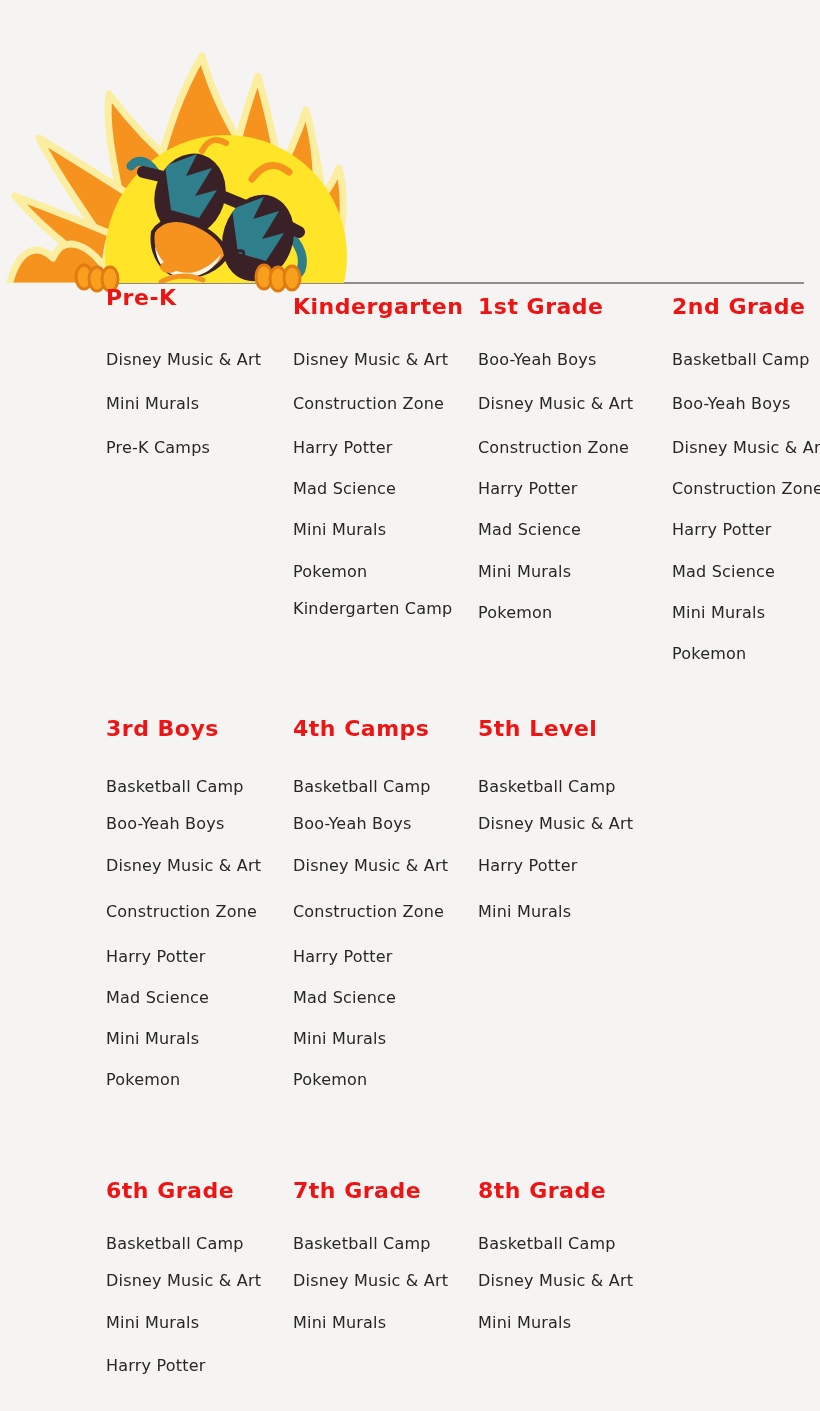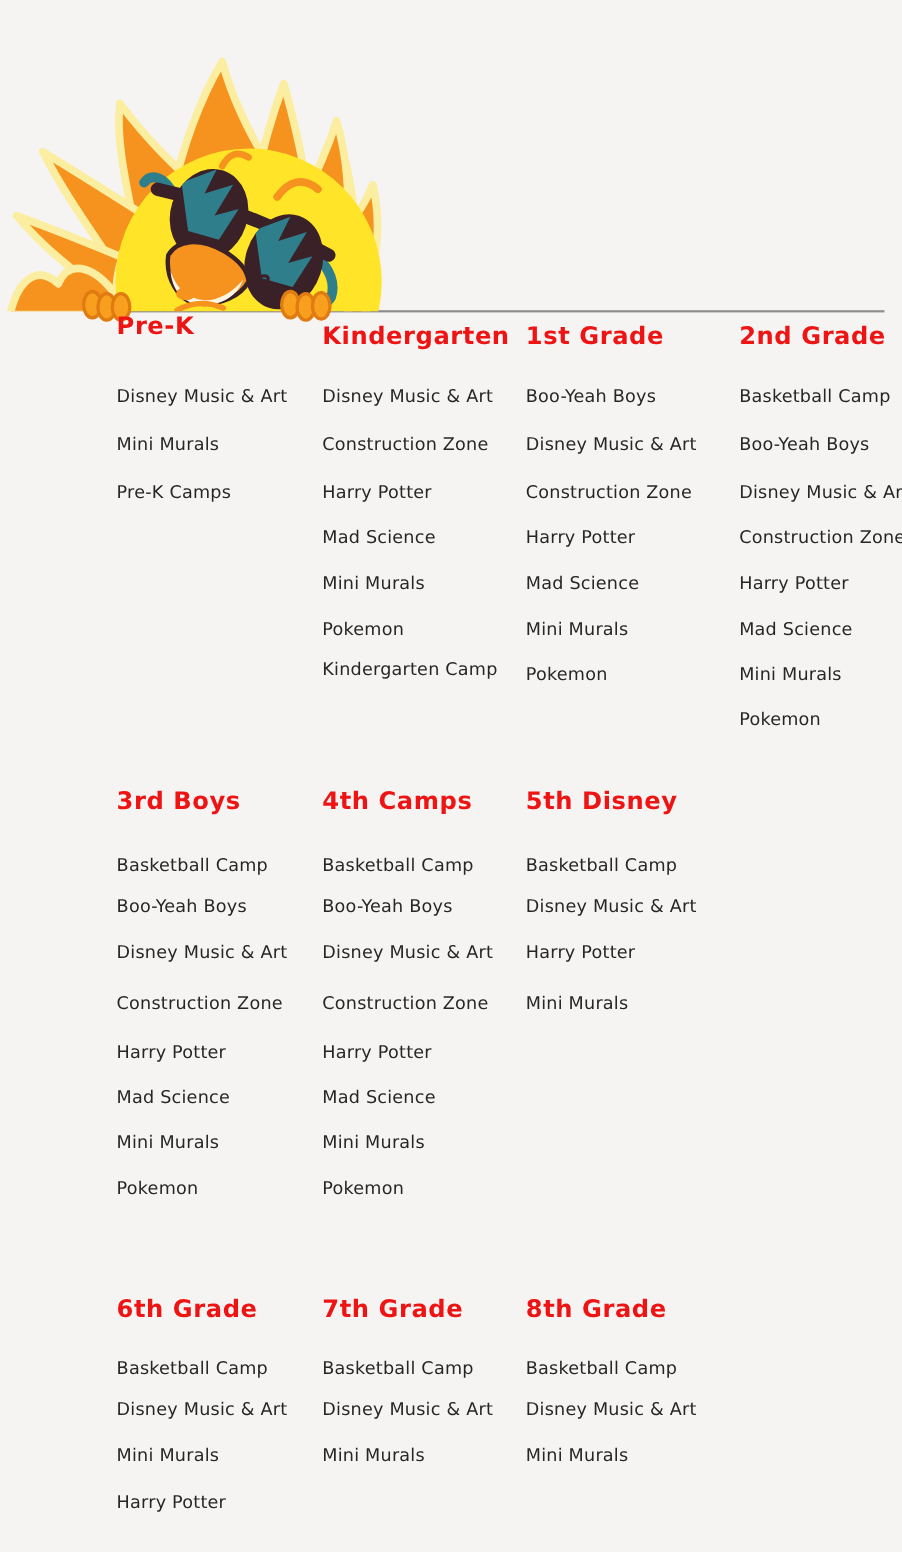--- a/index.html
+++ b/index.html
@@ -196,21 +196,21 @@
       <div class="camp-item" style="left: 106px; top: 1069px;">Pokemon</div>
       <div class="grade-header" style="left: 293px; top: 715px;">4th Camps</div>
       <div class="camp-item" style="left: 293px; top: 776px;">Basketball Camp</div>
       <div class="camp-item" style="left: 293px; top: 813px;">Boo-Yeah Boys</div>
       <div class="camp-item" style="left: 293px; top: 855px;">Disney Music &amp; Art</div>
       <div class="camp-item" style="left: 293px; top: 901px;">Construction Zone</div>
       <div class="camp-item" style="left: 293px; top: 946px;">Harry Potter</div>
       <div class="camp-item" style="left: 293px; top: 987px;">Mad Science</div>
       <div class="camp-item" style="left: 293px; top: 1028px;">Mini Murals</div>
       <div class="camp-item" style="left: 293px; top: 1069px;">Pokemon</div>
-      <div class="grade-header" style="left: 478px; top: 715px;">5th Disney</div>
+      <div class="grade-header" style="left: 478px; top: 715px;">5th Level</div>
       <div class="camp-item" style="left: 478px; top: 776px;">Basketball Camp</div>
       <div class="camp-item" style="left: 478px; top: 813px;">Disney Music &amp; Art</div>
       <div class="camp-item" style="left: 478px; top: 855px;">Harry Potter</div>
       <div class="camp-item" style="left: 478px; top: 901px;">Mini Murals</div>
       <div class="grade-header" style="left: 106px; top: 1177px; text-align: center;">6th Grade</div>
       <div class="camp-item" style="left: 106px; top: 1233px;">Basketball Camp</div>
       <div class="camp-item" style="left: 106px; top: 1270px;">Disney Music &amp; Art</div>
       <div class="camp-item" style="left: 106px; top: 1312px;">Mini Murals</div>
       <div class="camp-item" style="left: 106px; top: 1355px;">Harry Potter</div>
       <div class="grade-header" style="left: 293px; top: 1177px;">7th Grade</div>

